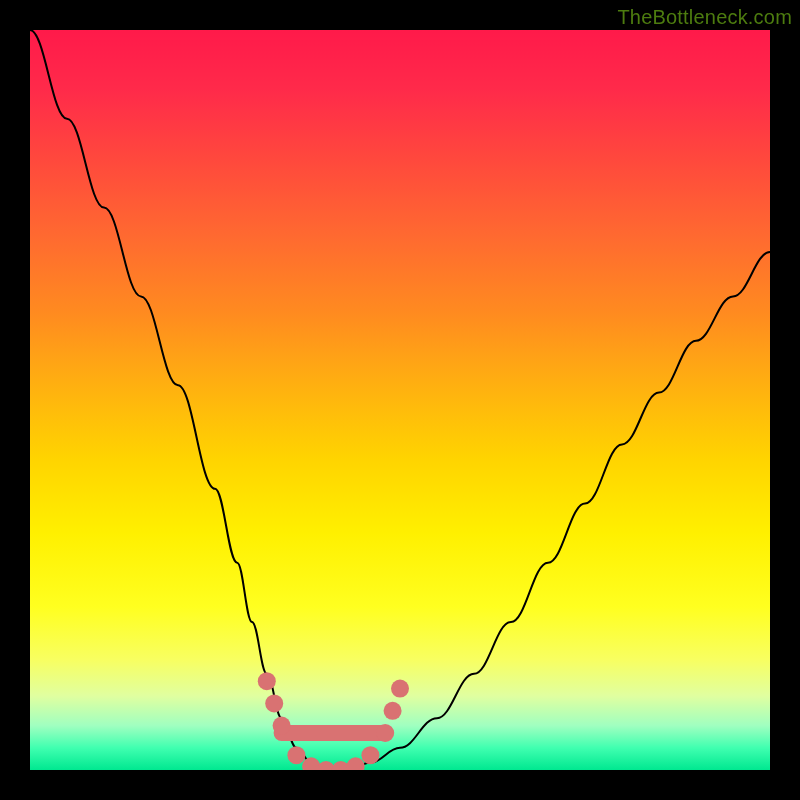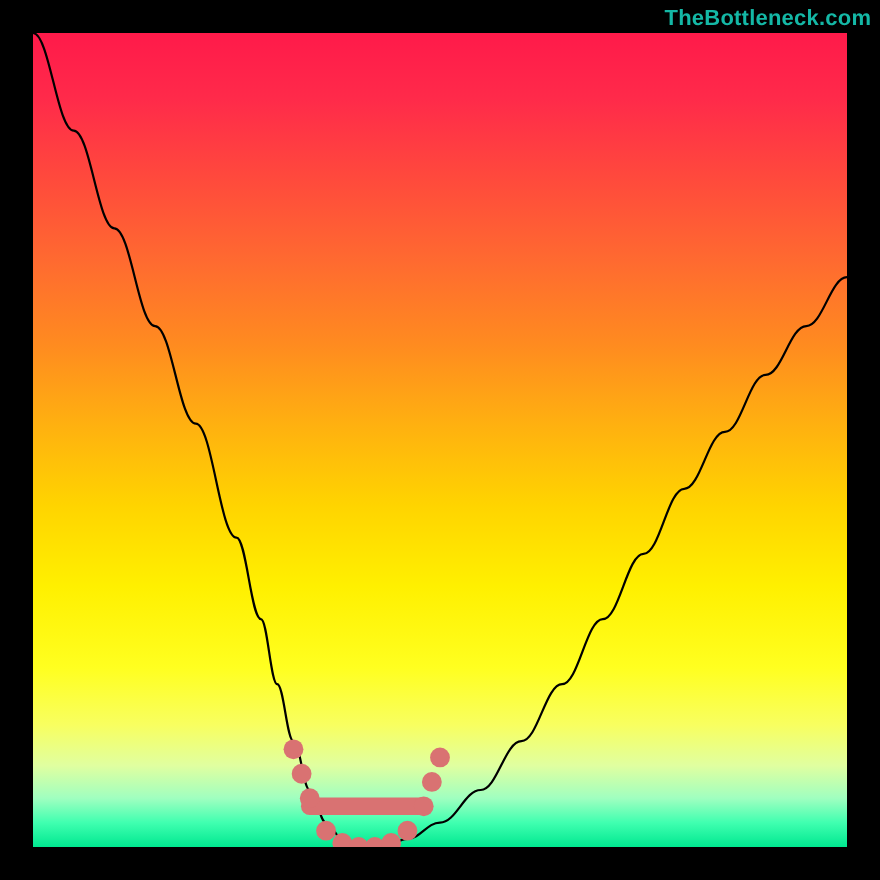--- a/index.html
+++ b/index.html
@@ -32,22 +32,22 @@
       #40ffb0 97%,
       #00e890 100%
     );
   }
   .watermark {
     position: absolute;
     top: 6px;
     right: 8px;
     font-family: Arial, Helvetica, sans-serif;
     font-size: 20px;
-    font-weight: 700;
-    color: #14b8a6;
+    font-weight: 400;
+    color: #4d7c0f;
     letter-spacing: 0.2px;
     user-select: none;
   }
   svg.curve {
     position: absolute;
     left: 0; top: 0;
     width: 740px;
     height: 740px;
   }
   .curve path.main {

